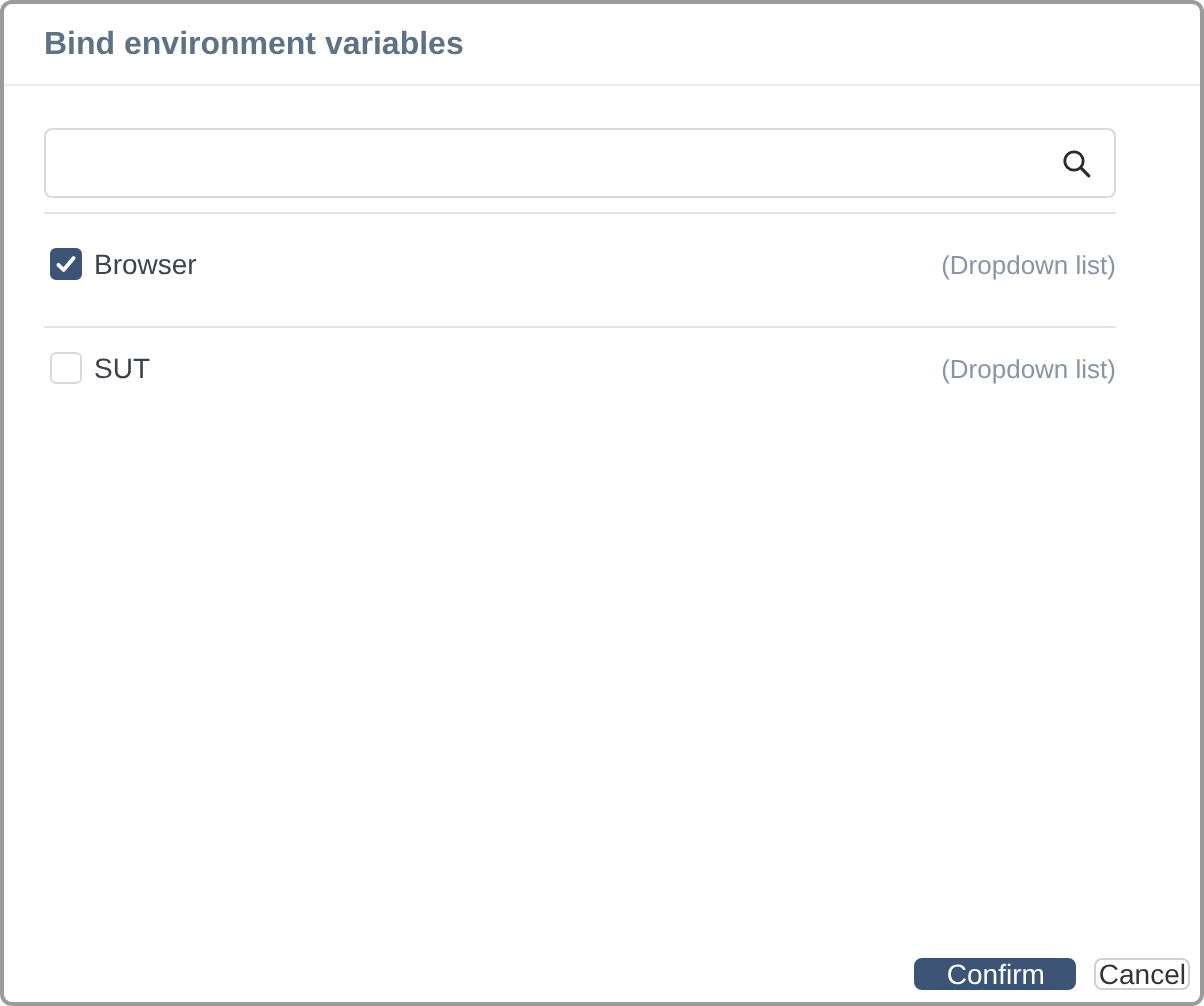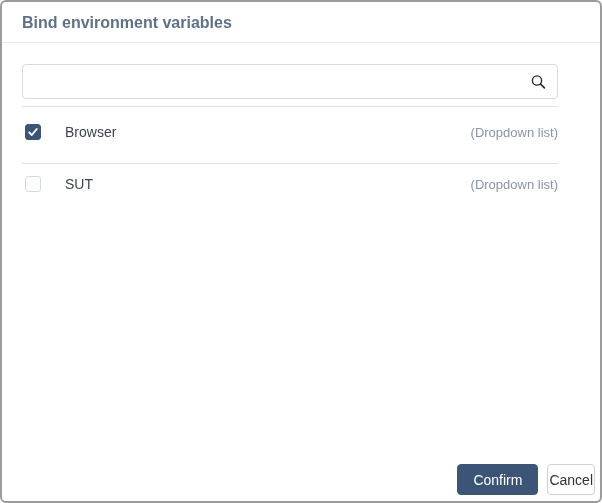--- a/index.html
+++ b/index.html
@@ -63,21 +63,20 @@
   }
   .search-divider { margin-top: 7px; }
   .var-list { padding-top: 11px; }
   .group-divider { margin: 17px 0 6px 0; }
   .var-row {
     height: 28px;
     display: flex;
     align-items: center;
     padding-left: 3px;
     cursor: pointer;
-    gap: 18px;
   }
   .checkbox {
     width: 16px; height: 16px;
     border-radius: 3px;
     border: 1px solid #d5dade;
     background: #ffffff;
     display: flex; align-items: center; justify-content: center;
     flex: 0 0 auto;
   }
   .checkbox.checked {
@@ -99,21 +98,21 @@
   }
   .dialog-footer {
     flex: 0 0 auto;
     display: flex;
     justify-content: flex-end;
     align-items: center;
     gap: 9px;
     padding: 0 5px 6px 0;
   }
   .btn {
-    height: 31px;
+    height: 16px;
     border-radius: 4px;
     font-size: 14px;
     font-family: "Liberation Sans", "DejaVu Sans", sans-serif;
     cursor: pointer;
     display: inline-flex;
     align-items: center;
     justify-content: center;
   }
   .btn-confirm {
     background: var(--accent, #3c5476);

